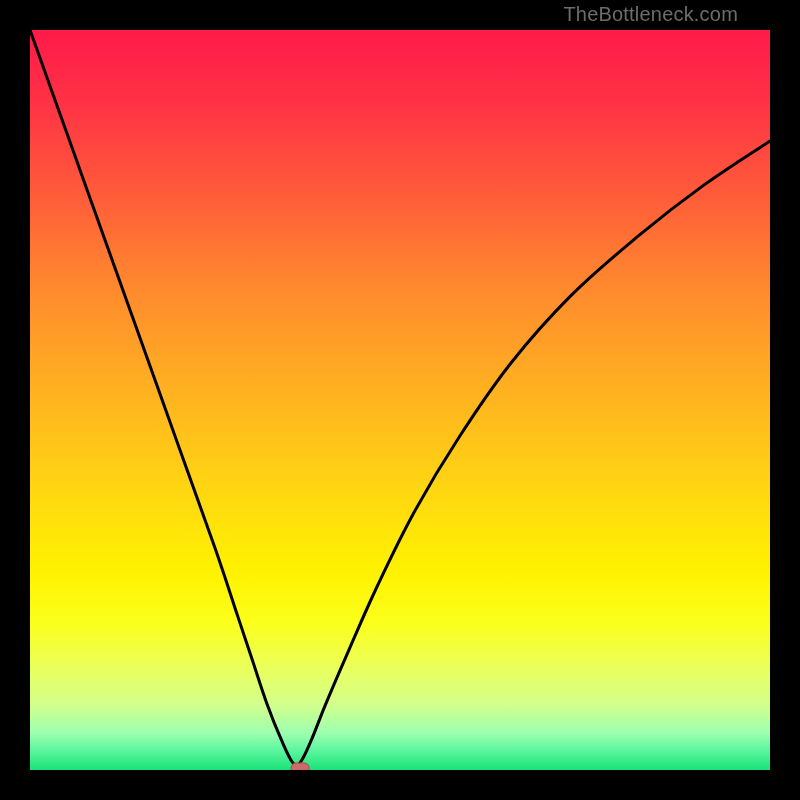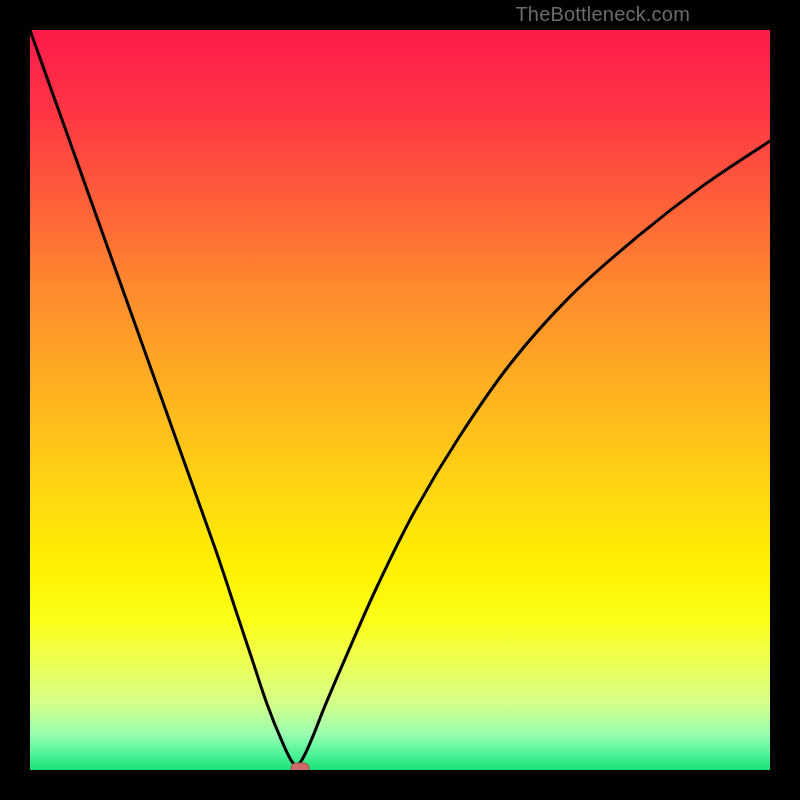--- a/index.html
+++ b/index.html
@@ -9,20 +9,21 @@
     height: 800px;
     background: #000;
     font-family: Arial, Helvetica, sans-serif;
     overflow: hidden;
   }
   .container {
     position: relative;
     width: 702px;
     height: 800px;
     background: #000;
+    padding-left: 48px;
   }
   .watermark {
     position: absolute;
     top: 3px;
     right: 12px;
     color: #6c6c6c;
     font-size: 20px;
     font-weight: 500;
     z-index: 10;
     letter-spacing: 0.2px;

